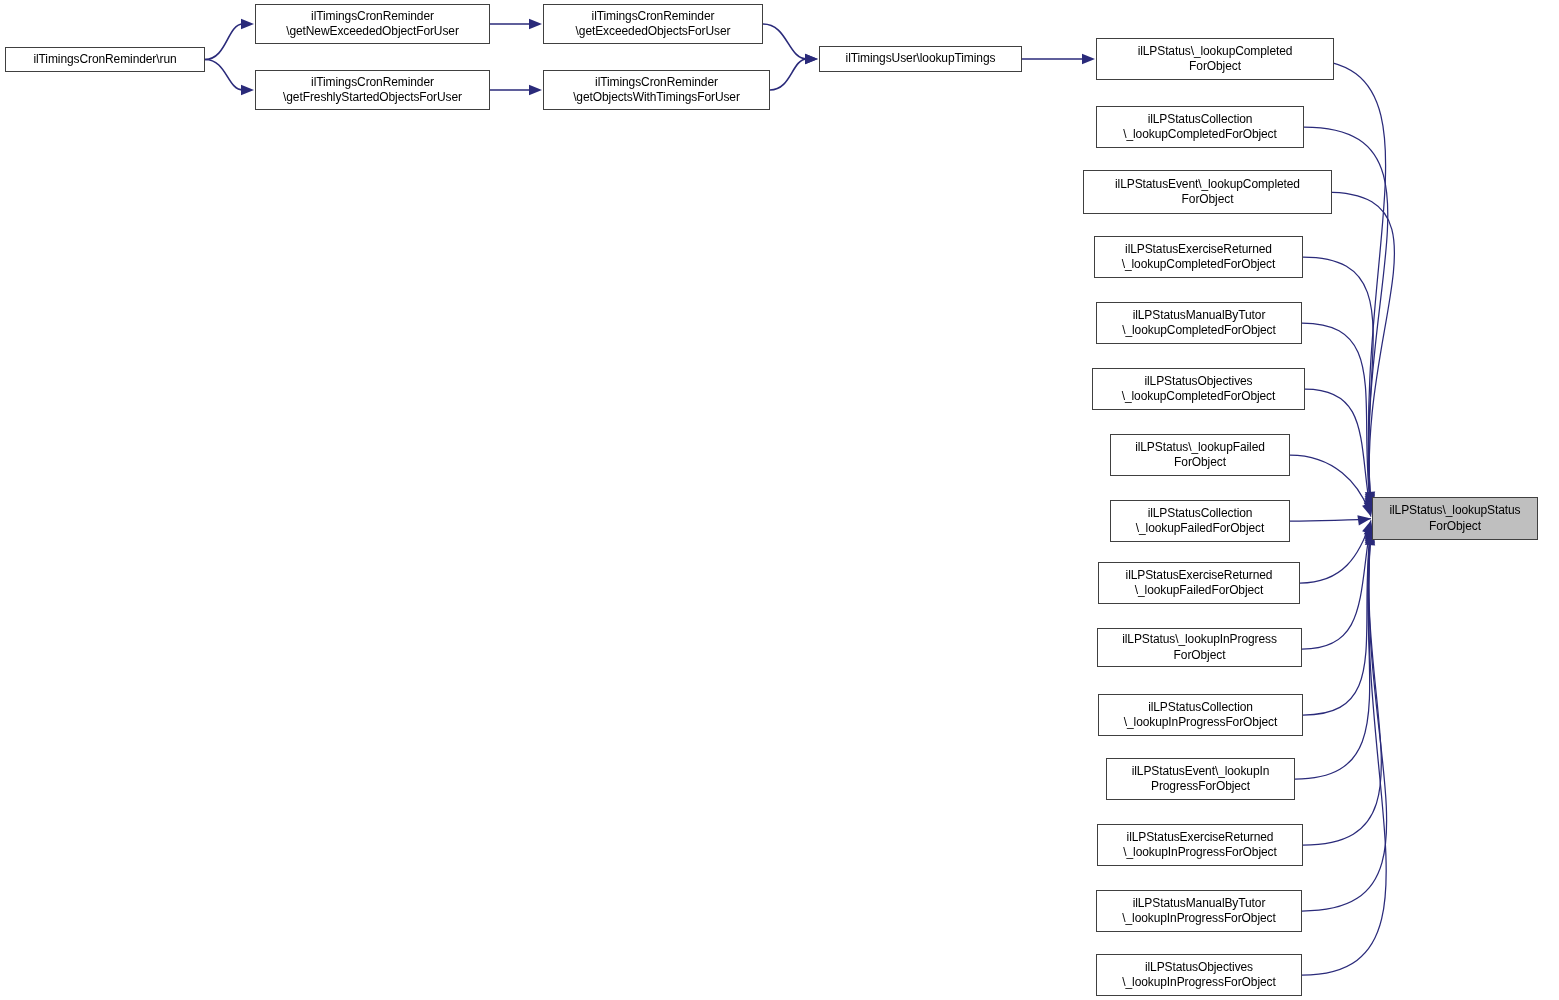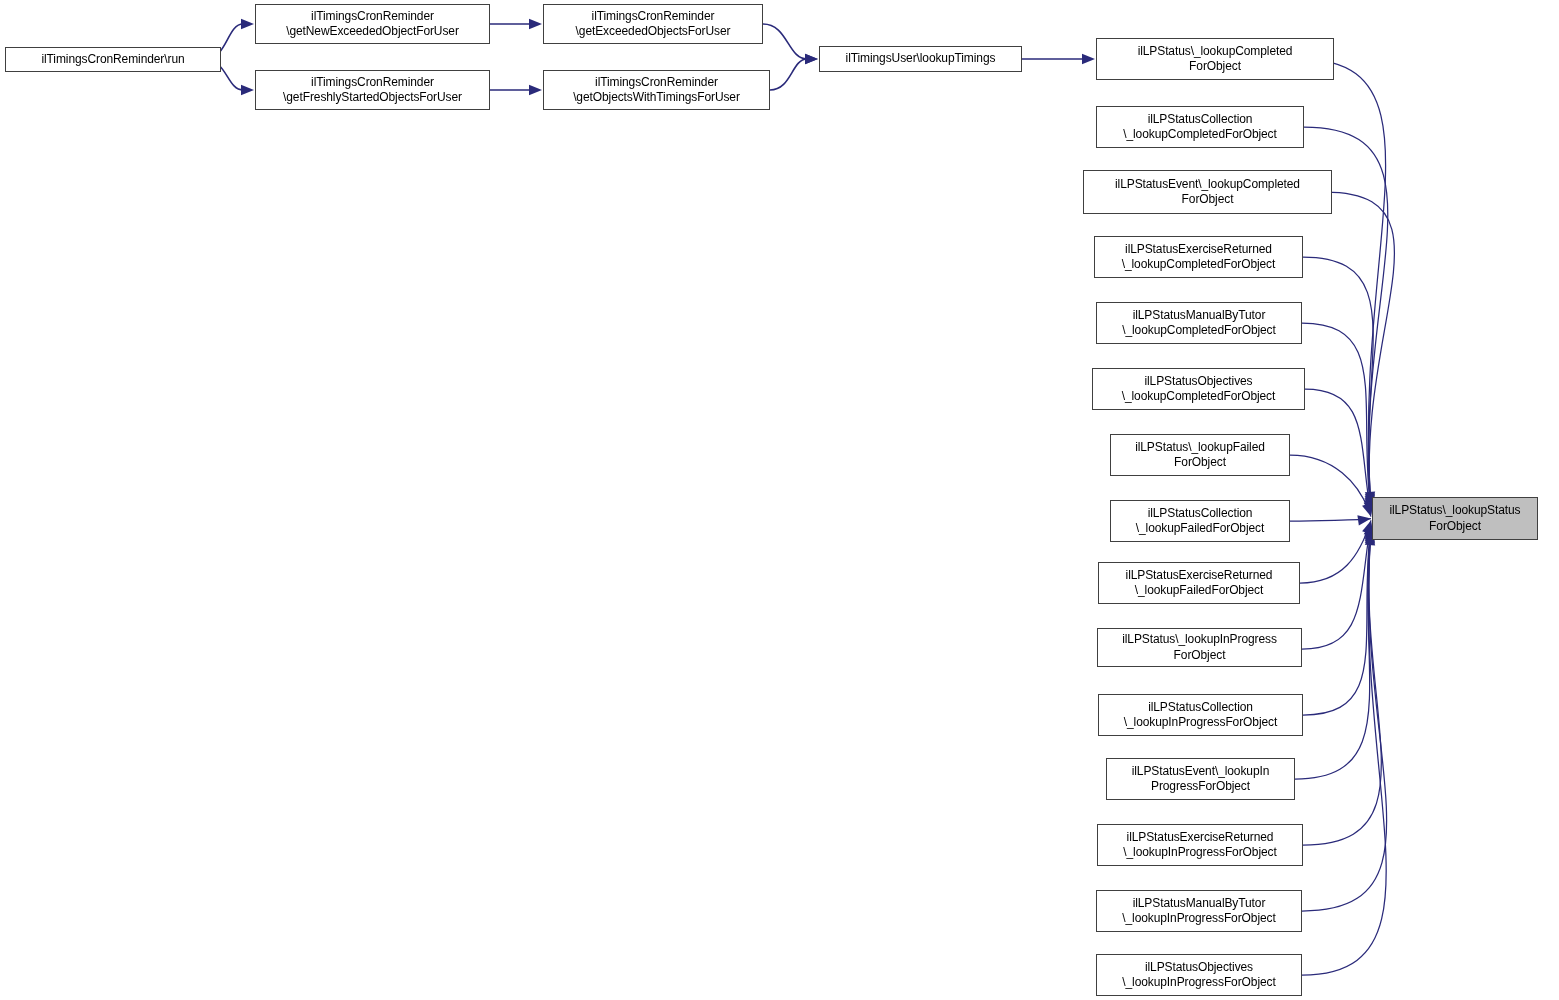--- a/index.html
+++ b/index.html
@@ -136,21 +136,21 @@
       <g>
         <path d="M1302,911 C1452,911 1353.15,746.0664893617021 1371,530.1914893617021" fill="none" stroke="#2a2a7a" stroke-width="1.25"></path>
         <polygon points="1371,530.1914893617021 1375.1110425216825,543.5757834926947 1364.7464141494993,542.7187661611672" fill="#2a2a7a"></polygon>
       </g>
       <g>
         <path d="M1302,975 C1452,975 1351.87,783.1728723404256 1371,532.0978723404255" fill="none" stroke="#2a2a7a" stroke-width="1.25"></path>
         <polygon points="1371,532.0978723404255 1375.1973334413674,545.455356833472 1364.8273900830272,544.6652462432298" fill="#2a2a7a"></polygon>
       </g>
     </svg>
   <div id="nodes-layer">
-      <div class="node" style="left: 5px; top: 47px; width: 216px; height: 25px;"><span class="node-label">ilTimingsCronReminder\run</span></div>
+      <div class="node" style="left: 5px; top: 47px; width: 200px; height: 25px;"><span class="node-label">ilTimingsCronReminder\run</span></div>
       <div class="node" style="left: 255px; top: 4px; width: 235px; height: 40px;"><span class="node-label">ilTimingsCronReminder
 \getNewExceededObjectForUser</span></div>
       <div class="node" style="left: 255px; top: 70px; width: 235px; height: 40px;"><span class="node-label">ilTimingsCronReminder
 \getFreshlyStartedObjectsForUser</span></div>
       <div class="node" style="left: 543px; top: 4px; width: 220px; height: 40px;"><span class="node-label">ilTimingsCronReminder
 \getExceededObjectsForUser</span></div>
       <div class="node" style="left: 543px; top: 70px; width: 227px; height: 40px;"><span class="node-label">ilTimingsCronReminder
 \getObjectsWithTimingsForUser</span></div>
       <div class="node" style="left: 819px; top: 46px; width: 203px; height: 26px;"><span class="node-label">ilTimingsUser\lookupTimings</span></div>
       <div class="node" style="left: 1096px; top: 38px; width: 238px; height: 42px;"><span class="node-label">ilLPStatus\_lookupCompleted

